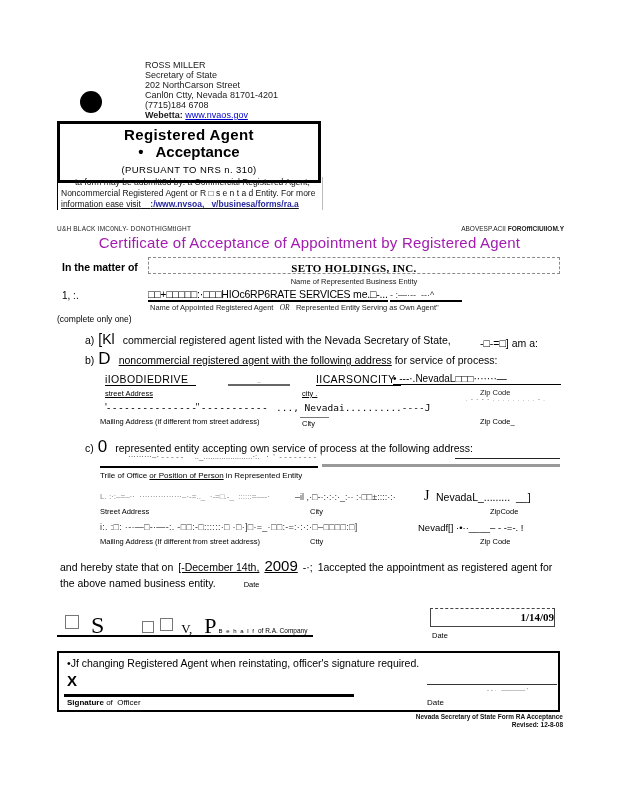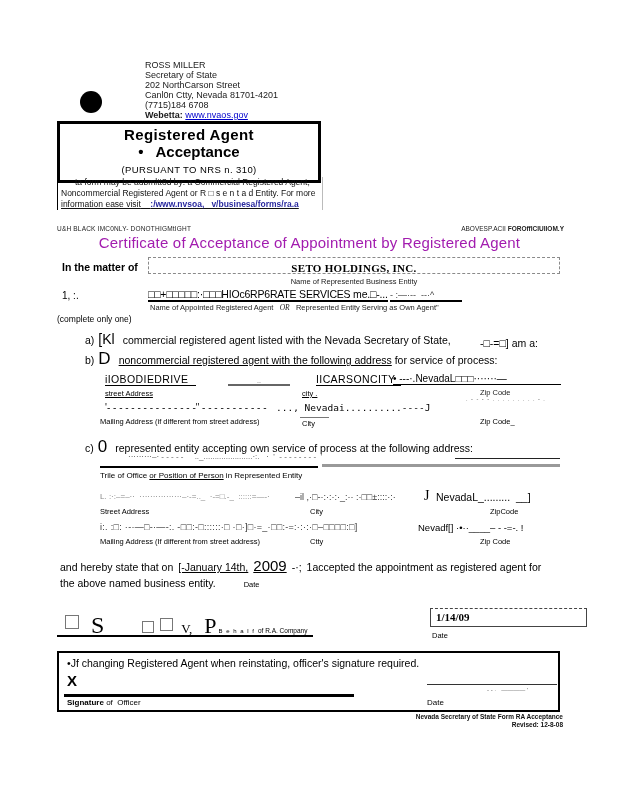--- a/index.html
+++ b/index.html
@@ -107,22 +107,22 @@
           display:flex;align-items:flex-end;}
   .sq{border:1.5px solid #777;background:#fff;}
   .sq1{width:14px;height:14px;margin:0 12px 6px 8px;}
   .sq2{width:12px;height:12px;margin:0 6px 2px 38px;}
   .sq3{width:13px;height:13px;margin:0 8px 4px 0;}
   .sig-s{font-family:"Liberation Serif",serif;font-size:24px;line-height:20px;}
   .sig-v{font-family:"Liberation Serif",serif;font-size:13px;line-height:12px;}
   .sig-p{font-family:"Liberation Serif",serif;font-size:22px;line-height:18px;margin-left:12px;}
   .sig-behalf{font-size:6px;letter-spacing:1px;margin:0 3px 1px 2px;}
   .sig-co{font-size:6.5px;margin-bottom:1px;white-space:nowrap;}
-  .ra-date-box{left:430px;top:608px;width:157px;height:19px;border:1px solid #444;border-top-style:dashed;
-               font-family:"Liberation Serif",serif;font-weight:bold;font-size:11px;padding:2px 0 0 5px;}
+  .ra-date-box{left:430px;top:608px;width:125px;height:19px;border:1px solid #444;border-top-style:dashed;
+               font-family:"Liberation Serif",serif;font-weight:bold;font-size:11px;padding:2px 0 0 5px;text-align:right;}
   .ra-date-cap{left:432px;top:631px;font-size:7.5px;}
 
   
   .obox{left:57px;top:651px;width:503px;height:61px;border:2.5px solid #000;}
   .obox-note{position:absolute;left:8px;top:4px;font-size:10.5px;}
   .obox-x{position:absolute;left:8px;top:19px;font-size:15px;font-weight:bold;}
   .obox-line{position:absolute;left:5px;top:41px;width:290px;border-top:3px solid #000;}
   .obox-dline{position:absolute;left:368px;top:31px;width:130px;border-top:1px solid #333;}
   .obox-dscr{position:absolute;left:428px;top:34px;font-size:6px;color:#666;}
   .obox-sig-cap{position:absolute;left:8px;top:45px;font-size:8px;}
@@ -220,21 +220,21 @@
   <div class="abs c-cap-city">City</div>
   <div class="abs c-cap-zip">ZipCode</div>
   <div class="abs c-mail-scr pre">i:. :□: ·-·—□-·—-:. -□□:-□::::::·□ ·□·]□·=_·□□:-=:·:·:·□–□□□□:□]</div>
   <div class="abs c-mail-state pre">Nevadf[] ·•··____– - -=-. !</div>
   <div class="abs c-cap-mail">Mailing Address (If different from street address)</div>
   <div class="abs c-cap-mcity">Ctty</div>
   <div class="abs c-cap-mzip">Zip Code</div>
 
   <div class="abs stmt1">
     <span>and hereby state that on</span>
-    <span class="du">[-January 14th,</span>
+    <span class="du">[-December 14th,</span>
     <span class="yr">2009</span>
     <span>-·;</span>
     <span>1accepted the appointment as registered agent for</span>
   </div>
   <div class="abs stmt2">
     <span>the above named business entity.</span>
     <span class="dcap">Date</span>
   </div>
 
   <div class="abs ra-sig">

